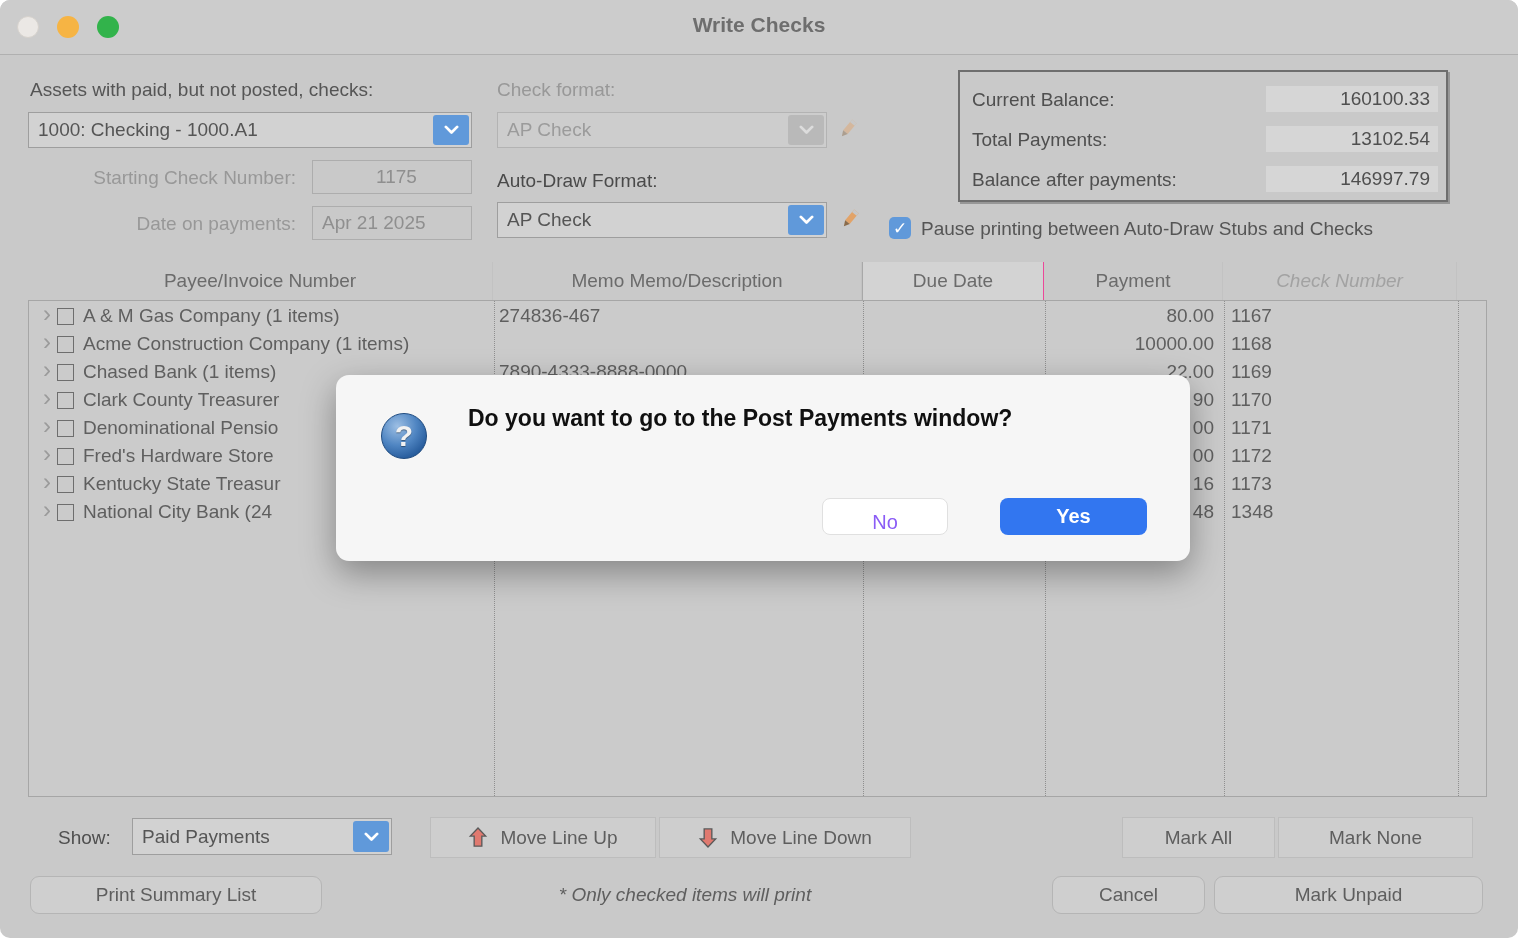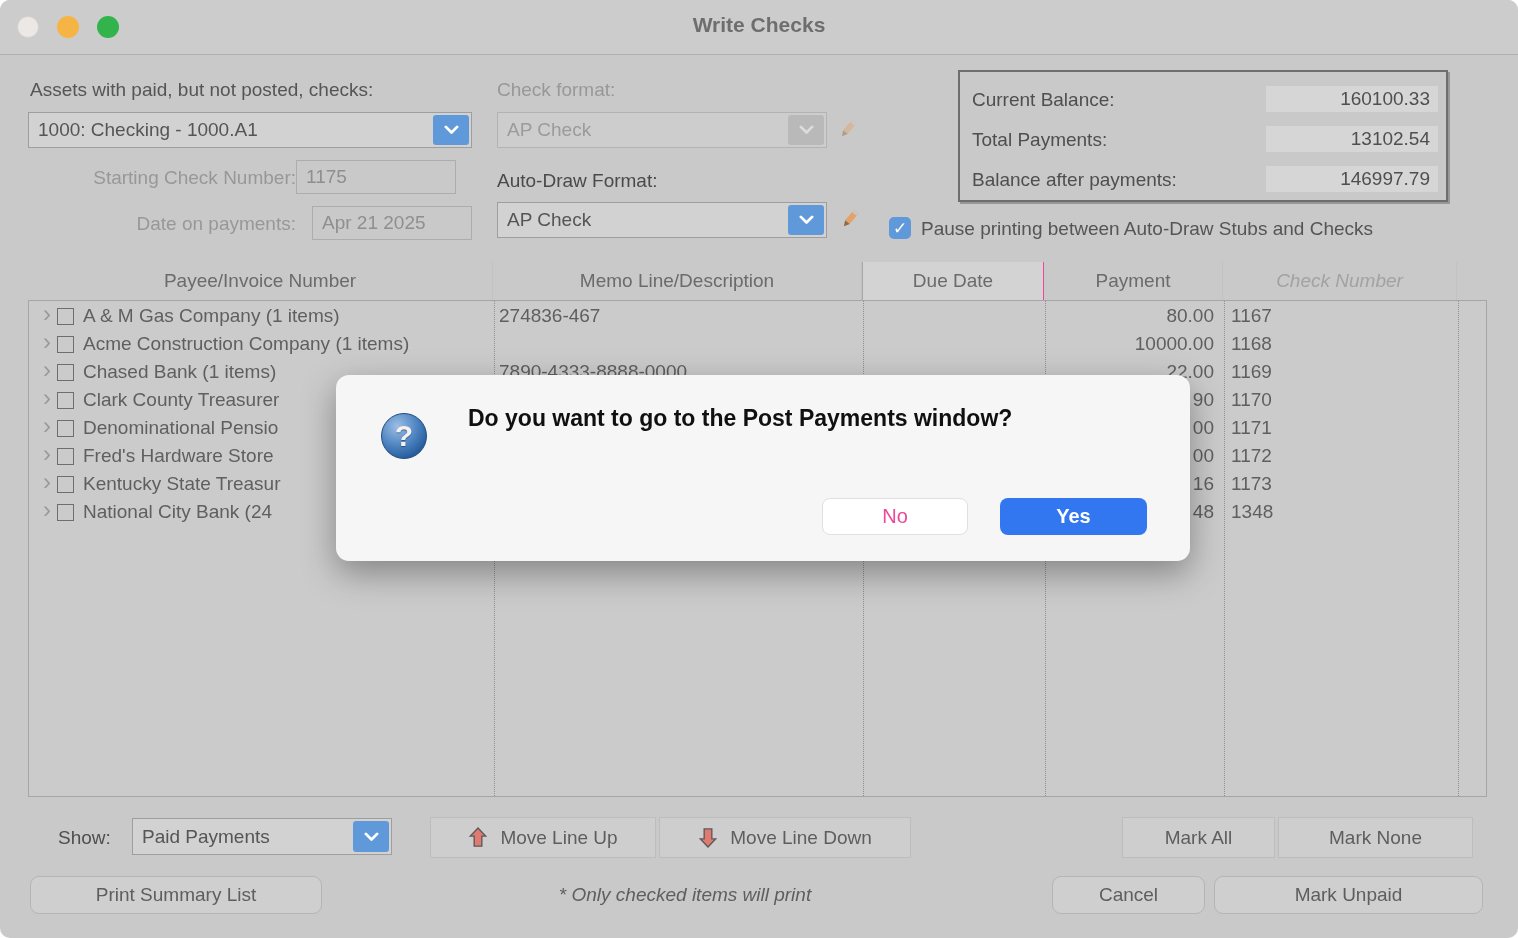--- a/index.html
+++ b/index.html
@@ -108,21 +108,21 @@
   }
   #dialog-icon span { color:#f2f2f2; font-size:30px; font-weight:bold; text-shadow:0 1px 1px rgba(0,0,0,.4); }
   #dialog-message {
     position:absolute; left:132px; top:30px; width:690px;
     font-size:23px; font-weight:bold; color:#101010;
   }
   .dlg-btn {
     position:absolute; top:123px; height:37px; border-radius:8px;
     display:flex; align-items:center; justify-content:center; font-size:20px;
   }
-  #dlg-no  { left:486px; width:146px; background:#ffffff; border:1px solid #e0e0e0; color:#ec4899; }
+  #dlg-no  { left:486px; width:126px; background:#ffffff; border:1px solid #e0e0e0; color:#8b5cf6;align-items:flex-end; }
   #dlg-yes { left:664px; width:147px; background:#3276f0; color:#ffffff; font-weight:bold; }
 </style>
 </head>
 <body>
 
 <div id="window">
 
   <div id="titlebar">
     <div class="traffic" id="tl-close"></div>
     <div class="traffic" id="tl-min"></div>
@@ -135,21 +135,21 @@
   <div class="select" style="left:28px; top:112px; width:444px; height:36px;">
     <span>1000: Checking - 1000.A1</span>
     <span class="chev-btn">
       <svg viewBox="0 0 12 8">
           <path d="M1.5 1.5 L6 6 L10.5 1.5" stroke="#fff" stroke-width="2.2" fill="none" stroke-linecap="round" stroke-linejoin="round"></path>
         </svg>
     </span>
   </div>
 
   <div class="label dim" style="left:30px; top:167px; width:266px; text-align:right;">Starting Check Number:</div>
-  <div class="textfield" style="left:296px; top:160px; width:160px; height:34px;">
+  <div class="textfield" style="left:312px; top:160px; width:160px; height:34px;justify-content:center;">
     <span>1175</span>
   </div>
 
   <div class="label dim" style="left:30px; top:213px; width:266px; text-align:right;">Date on payments:</div>
   <div class="textfield" style="left:312px; top:206px; width:160px; height:34px;">
     <span>Apr 21 2025</span>
   </div>
 
   <div class="label dim" style="left:497px; top:79px;">Check format:</div>
   <div class="select disabled" style="left:497px; top:112px; width:330px; height:36px;">
@@ -200,21 +200,21 @@
     </div>
   </div>
 
   <div id="pause-check">
     <span>✓</span>
   </div>
   <div class="label" style="left:921px; top:218px;">Pause printing between Auto-Draw Stubs and Checks</div>
 
   <div id="table-header">
     <div class="th" style="width:465px;">Payee/Invoice Number</div>
-    <div class="th" style="width:369px;">Memo Line/Description</div>
+    <div class="th" style="width:369px;">Memo Memo/Description</div>
     <div class="th sel" style="width:182px;">Due Date</div>
     <div class="th" style="width:179px;">Payment</div>
     <div class="th dim" style="width:234px;">Check Number</div>
     <div class="th" style="width:30px; border-right:none;"></div>
   </div>
 
   <div id="table-body">
     <div class="vsep" style="left:465px;"></div>
     <div class="vsep" style="left:834px;"></div>
     <div class="vsep" style="left:1016px;"></div>

